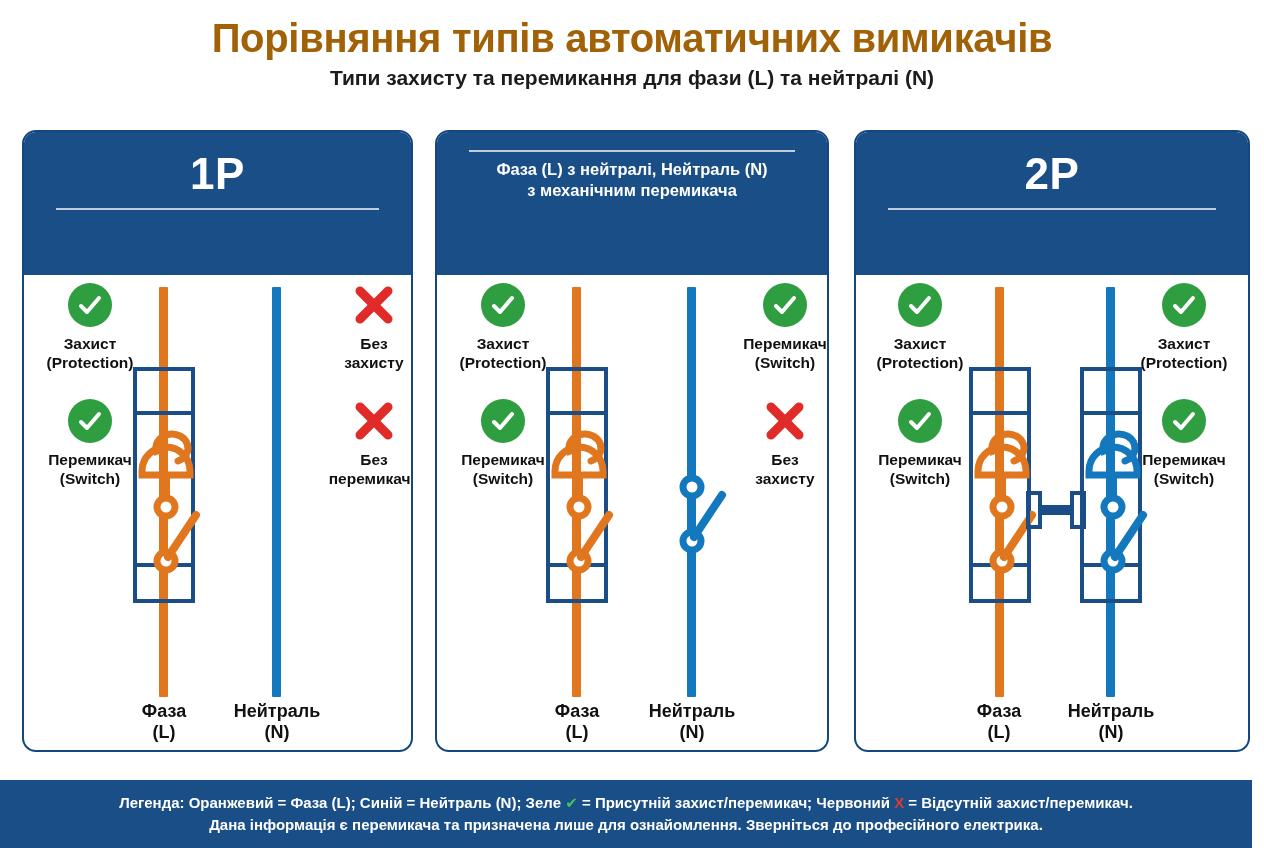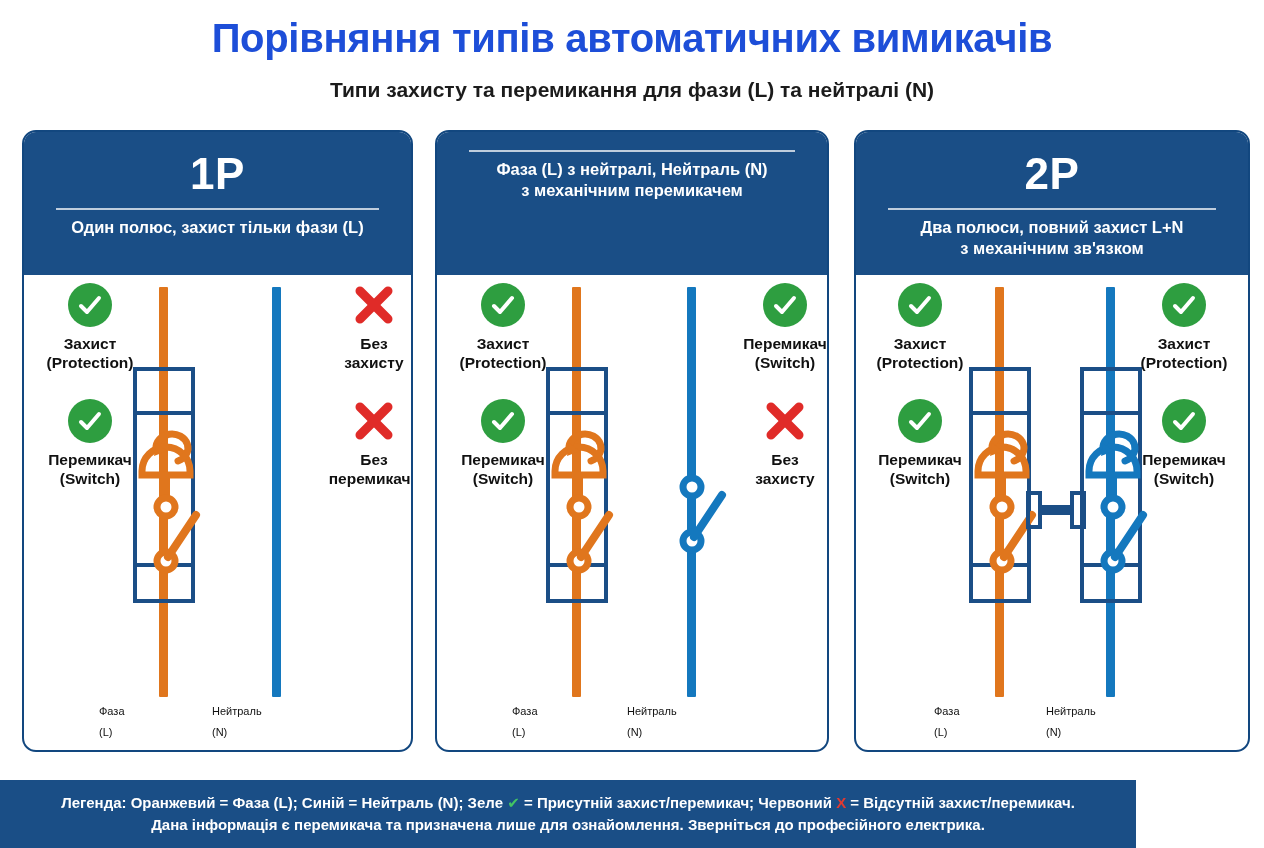--- a/index.html
+++ b/index.html
@@ -8,25 +8,25 @@
     background:#ffffff;
     font-family:"Liberation Sans","DejaVu Sans",sans-serif;
     overflow:hidden;position:relative;
   }
   .page{position:relative;width:1264px;height:848px;}
 
   
   .title{
     position:absolute;left:0;top:16px;width:1264px;
     text-align:center;
-    font-size:40px;font-weight:bold;color:#1d4ed8;
+    font-size:40px;font-weight:bold;color:#a16207;
     letter-spacing:-0.3px;
   }
   .subtitle{
-    position:absolute;left:0;top:78px;width:1264px;
+    position:absolute;left:0;top:66px;width:1264px;
     text-align:center;
     font-size:21px;font-weight:bold;color:#1b1b1b;
   }
 
   
   .cards{
     position:absolute;left:0;top:130px;width:1264px;height:625px;
   }
   .card{
     position:absolute;top:0;height:622px;
@@ -101,27 +101,27 @@
   }
   .mark .badge.ok{background:#2E9E40;}
   .mark .badge.ok svg{display:block;}
   .mark .badge.no{background:transparent;}
   .mark .label{
     font-size:15.5px;font-weight:bold;color:#111111;line-height:19px;
   }
 
   
   .wcap{
-    position:absolute;width:130px;
-    font-size:11px;font-weight:normal;color:#111111;line-height:21px;
+    position:absolute;text-align:center;width:130px;
+    font-size:18px;font-weight:bold;color:#111111;line-height:21px;
   }
 
   
   .legend{
-    position:absolute;left:0;bottom:0;width:1136px;height:68px;
+    position:absolute;left:0;bottom:0;width:1252px;height:68px;
     background:#1A4E86;
     color:#ffffff;
     display:flex;flex-direction:column;
     align-items:center;justify-content:center;
     text-align:center;
     box-sizing:border-box;
   }
   .legend .ln{font-size:15px;font-weight:bold;line-height:22px;}
   .legend .tick{color:#43C463;font-weight:bold;}
   .legend .ex{color:#E03A32;font-weight:bold;}
@@ -133,21 +133,20 @@
 
   <div class="title">Порівняння типів автоматичних вимикачів</div>
   <div class="subtitle">Типи захисту та перемикання для фази (L) та нейтралі (N)</div>
 
   <div class="cards">
 
     <div class="card c1">
       <div class="card-head">
         <div class="card-type">1P</div>
         <div class="head-rule"></div>
-        <div class="card-sub">Один полюс, захист тільки фази (L)</div>
       </div>
       <div class="card-body">
 
         <div class="wire l" style="left:135px;top:12px;height:410px;"></div>
 
         <div class="wire n" style="left:248px;top:12px;height:410px;"></div>
 
         <div class="housing" style="left:109px;top:92px;width:62px;height:236px;">
           <div class="hbar" style="top:40px;"></div>
           <div class="hbar" style="top:192px;"></div>
@@ -222,21 +221,21 @@
           <span>(N)</span>
         </div>
       </div>
     </div>
 
     <div class="card c2">
       <div class="card-head">
         <div class="head-rule"></div>
         <div class="card-sub">
           <span>Фаза (L) з нейтралі, Нейтраль (N)</span><br>
-          <span>з механічним перемикачем</span>
+          <span>з механічним перемикача</span>
         </div>
       </div>
       <div class="card-body">
 
         <div class="wire l" style="left:135px;top:12px;height:410px;"></div>
         <div class="wire n" style="left:250px;top:12px;height:410px;"></div>
 
         <div class="housing" style="left:109px;top:92px;width:62px;height:236px;">
           <div class="hbar" style="top:40px;"></div>
           <div class="hbar" style="top:192px;"></div>
@@ -315,24 +314,20 @@
           <span>Нейтраль</span><br>
           <span>(N)</span>
         </div>
       </div>
     </div>
 
     <div class="card c3">
       <div class="card-head">
         <div class="card-type">2P</div>
         <div class="head-rule"></div>
-        <div class="card-sub">
-          <span>Два полюси, повний захист L+N</span><br>
-          <span>з механічним зв'язком</span>
-        </div>
       </div>
       <div class="card-body">
 
         <div class="wire l" style="left:139px;top:12px;height:410px;"></div>
         <div class="wire n" style="left:250px;top:12px;height:410px;"></div>
 
         <div class="housing" style="left:113px;top:92px;width:62px;height:236px;">
           <div class="hbar" style="top:40px;"></div>
           <div class="hbar" style="top:192px;"></div>
         </div>

